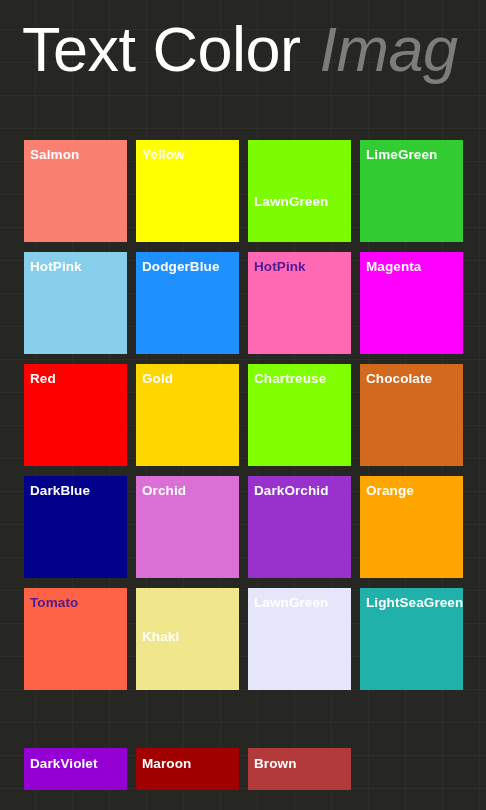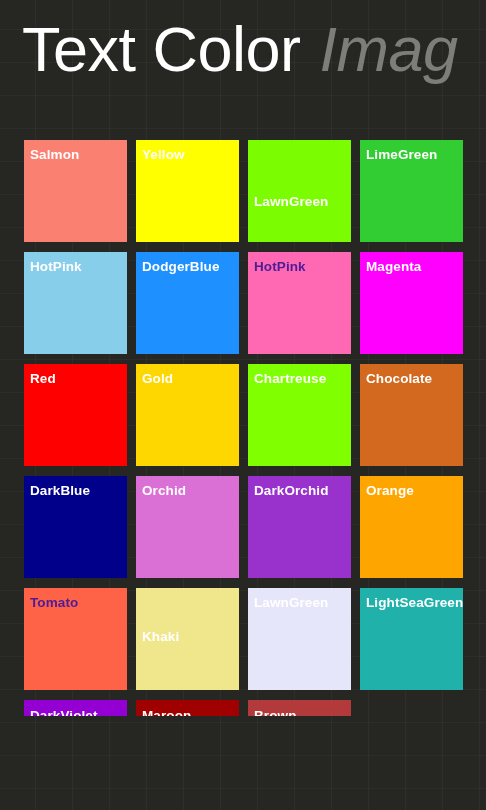--- a/index.html
+++ b/index.html
@@ -63,21 +63,22 @@
   }
   .tile {
     width: 103px;
     height: 102px;
     box-sizing: border-box;
     overflow: hidden;
     position: relative;
     flex: 0 0 auto;
   }
   .tile-row.short .tile {
-    height: 16px;
+    height: 42px;
+    margin-top: 48px;
   }
   .tile-label {
     position: absolute;
     left: 6px;
     top: 7px;
     right: -40px;
     color: #ffffff;
     font-size: 13.5px;
     font-weight: 600;
     letter-spacing: 0.1px;

